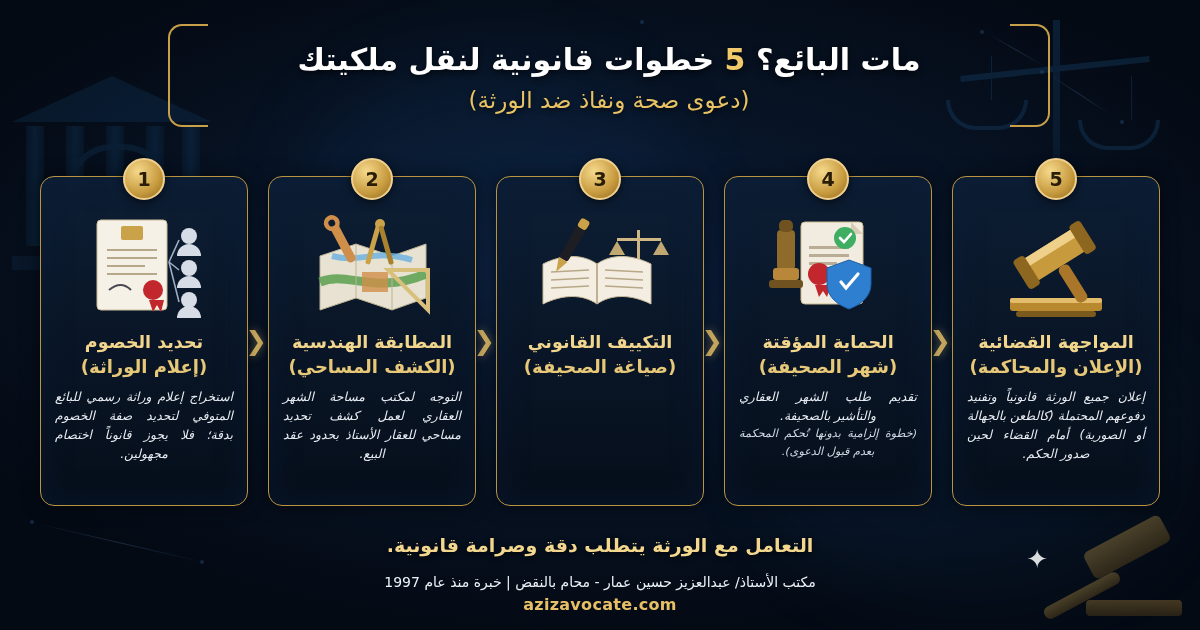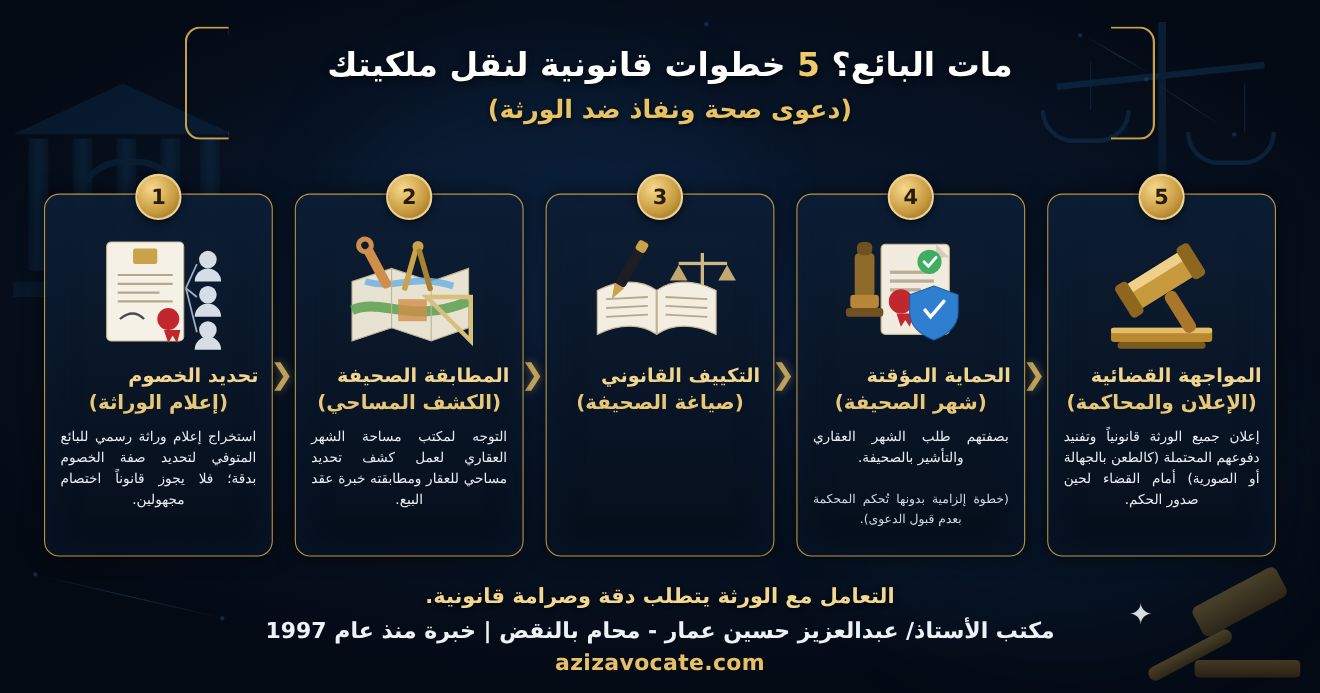--- a/index.html
+++ b/index.html
@@ -52,21 +52,21 @@
     content:"";position:absolute;top:0;bottom:0;width:38px;
     border:2px solid #c8a04a;
   }
   .hdr-frame:before{left:0;border-right:none;border-radius:14px 0 0 14px;}
   .hdr-frame:after{right:0;border-left:none;border-radius:0 14px 14px 0;}
   h1{
     margin:0;font-size:30px;line-height:1.35;font-weight:bold;color:#ffffff;
     text-shadow:0 2px 6px rgba(0,0,0,.7);
   }
   h1 .num{color:#f0c96b;}
-  .subtitle{margin-top:6px;font-size:23px;font-weight:bold;color:#e9c263;text-shadow:0 2px 5px rgba(0,0,0,.6);}
+  .subtitle{margin-top:6px;font-size:23px;font-weight:normal;color:#e9c263;text-shadow:0 2px 5px rgba(0,0,0,.6);}
 
   
   .row{
     position:absolute;top:176px;left:50%;transform:translateX(-50%);
     width:1120px;display:flex;flex-direction:row;justify-content:space-between;align-items:stretch;
   }
   .card{
     position:relative;width:208px;min-height:330px;
     background:linear-gradient(180deg,#0b1b30 0%,#081córdoba 100%);
     background:linear-gradient(180deg,rgba(13,30,52,.95) 0%, rgba(6,14,26,.95) 100%);
@@ -78,38 +78,38 @@
     position:absolute;top:-19px;left:50%;transform:translateX(-50%);
     width:38px;height:38px;border-radius:50%;
     background:radial-gradient(circle at 35% 30%,#f6d98c,#c79a3e 60%,#8d671f 100%);
     border:2px solid #f0d08f;
     color:#2a1d05;font-weight:bold;font-size:19px;
     display:flex;align-items:center;justify-content:center;
     box-shadow:0 2px 8px rgba(0,0,0,.6);
   }
   .icon-box{height:120px;display:flex;align-items:center;justify-content:center;}
   .card h3{
-    margin:4px 0 0;font-size:17.5px;line-height:1.3;color:#f2d68d;font-weight:bold;
+    margin:4px 0 0;font-size:17.5px;line-height:1.3;color:#f2d68d;font-weight:bold;text-align:center;
   }
   .card .sub{margin-top:2px;font-size:18px;color:#e7c878;text-align:center;font-weight:bold;}
   .card p{
-    margin:10px 2px 0;font-size:12.4px;line-height:1.55;color:#e9edf3;text-align:justify;text-align-last:center;
-  }
-  .card p.small{font-size:11.2px;color:#cfd8e4;margin-top:20px;}
+    margin:10px 2px 0;font-size:12.4px;line-height:1.55;color:#e9edf3;text-align:justify;text-align-last:center;font-style:italic;
+  }
+  .card p.small{font-size:11.2px;color:#cfd8e4;margin-top:0;}
 
   .arrow{
     align-self:center;color:#e2bf6c;font-size:26px;font-weight:bold;width:18px;text-align:center;
     text-shadow:0 0 8px rgba(226,191,108,.5);
   }
 
   
   .footer{position:absolute;bottom:16px;left:0;right:0;text-align:center;}
   .f1{font-size:19px;font-weight:bold;color:#f3d78f;text-shadow:0 2px 5px rgba(0,0,0,.6);margin-top:28px;}
-  .f2{margin-top:8px;font-size:20px;color:#eef2f7;font-weight:bold;}
-  .f3{margin-top:5px;font-size:20px;color:#e7c066;font-weight:bold;letter-spacing:.3px;}
+  .f2{margin-top:18px;font-size:14px;color:#eef2f7;font-weight:normal;}
+  .f3{margin-top:5px;font-size:16px;color:#e7c066;font-weight:bold;letter-spacing:.3px;}
 
   
   svg{display:block;}
 </style>
 </head>
 <body>
 
 <div id="stage">
 
   <div class="net">
@@ -210,21 +210,21 @@
           <path d="M86 48 l22 8 v16 c0 13 -11 21 -22 25 c-11 -4 -22 -12 -22 -25 V56 z" fill="#2f7fd1" stroke="#1d5fa5"></path>
           <path d="M78 70 l5 6 l12 -14" stroke="#fff" stroke-width="3.2" fill="none" stroke-linecap="round"></path>
           <rect x="14" y="18" width="18" height="40" rx="4" fill="#8e6a2b"></rect>
           <rect x="10" y="56" width="26" height="12" rx="3" fill="#b9873a"></rect>
           <rect x="6" y="68" width="34" height="8" rx="3" fill="#6f5220"></rect>
           <rect x="16" y="8" width="14" height="12" rx="5" fill="#6f5220"></rect>
         </svg>
       </div>
       <h3>الحماية المؤقتة</h3>
       <div class="sub">(شهر الصحيفة)</div>
-      <p>بصفتهم طلب الشهر العقاري والتأشير بالصحيفة.</p>
+      <p>تقديم طلب الشهر العقاري والتأشير بالصحيفة.</p>
       <p class="small">(خطوة إلزامية بدونها تُحكم المحكمة بعدم قبول الدعوى).</p>
     </div>
 
     <div class="arrow">❮</div>
 
     <div class="card">
       <div class="badge">3</div>
       <div class="icon-box">
         <svg width="150" height="110" viewBox="0 0 150 110">
 
@@ -281,23 +281,23 @@
             <rect x="-3" y="4" width="5" height="40" rx="2" fill="#a8822f" transform="rotate(-16)"></rect>
           </g>
 
           <g transform="rotate(-28 42 34)">
             <rect x="38" y="8" width="9" height="44" rx="4" fill="#cf8f4a"></rect>
             <circle cx="42" cy="8" r="8" fill="#cf8f4a"></circle>
             <circle cx="42" cy="8" r="3.4" fill="#0b1b30"></circle>
           </g>
         </svg>
       </div>
-      <h3>المطابقة الصحيفة</h3>
+      <h3>المطابقة الهندسية</h3>
       <div class="sub">(الكشف المساحي)</div>
-      <p>التوجه لمكتب مساحة الشهر العقاري لعمل كشف تحديد مساحي للعقار ومطابقته خبرة عقد البيع.</p>
+      <p>التوجه لمكتب مساحة الشهر العقاري لعمل كشف تحديد مساحي للعقار الأستاذ بحدود عقد البيع.</p>
     </div>
 
     <div class="arrow">❮</div>
 
     <div class="card">
       <div class="badge">1</div>
       <div class="icon-box">
         <svg width="150" height="110" viewBox="0 0 150 110">
           <rect x="28" y="8" width="70" height="90" rx="4" fill="#f6f1e6" stroke="#cbbd9a"></rect>
           <rect x="52" y="14" width="22" height="14" rx="2" fill="#c9a24a"></rect>

